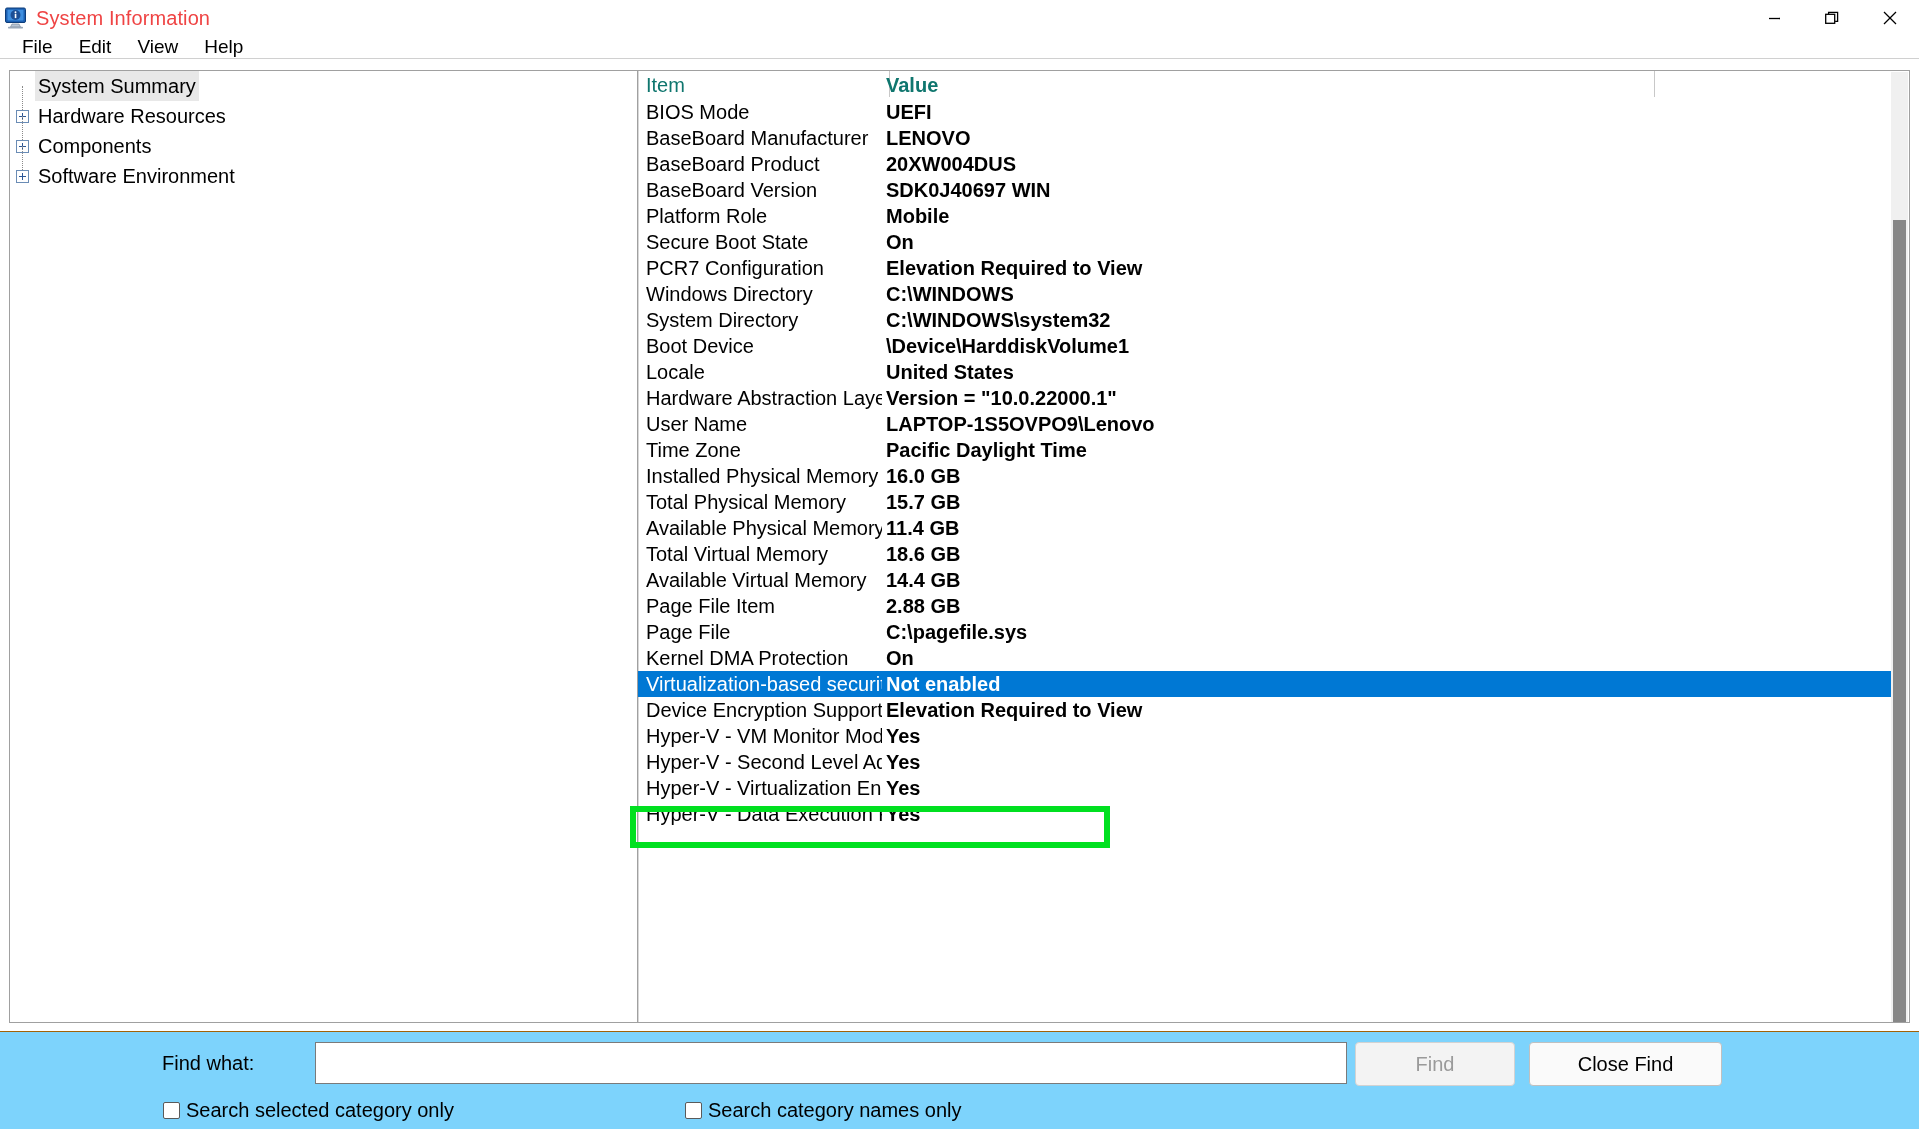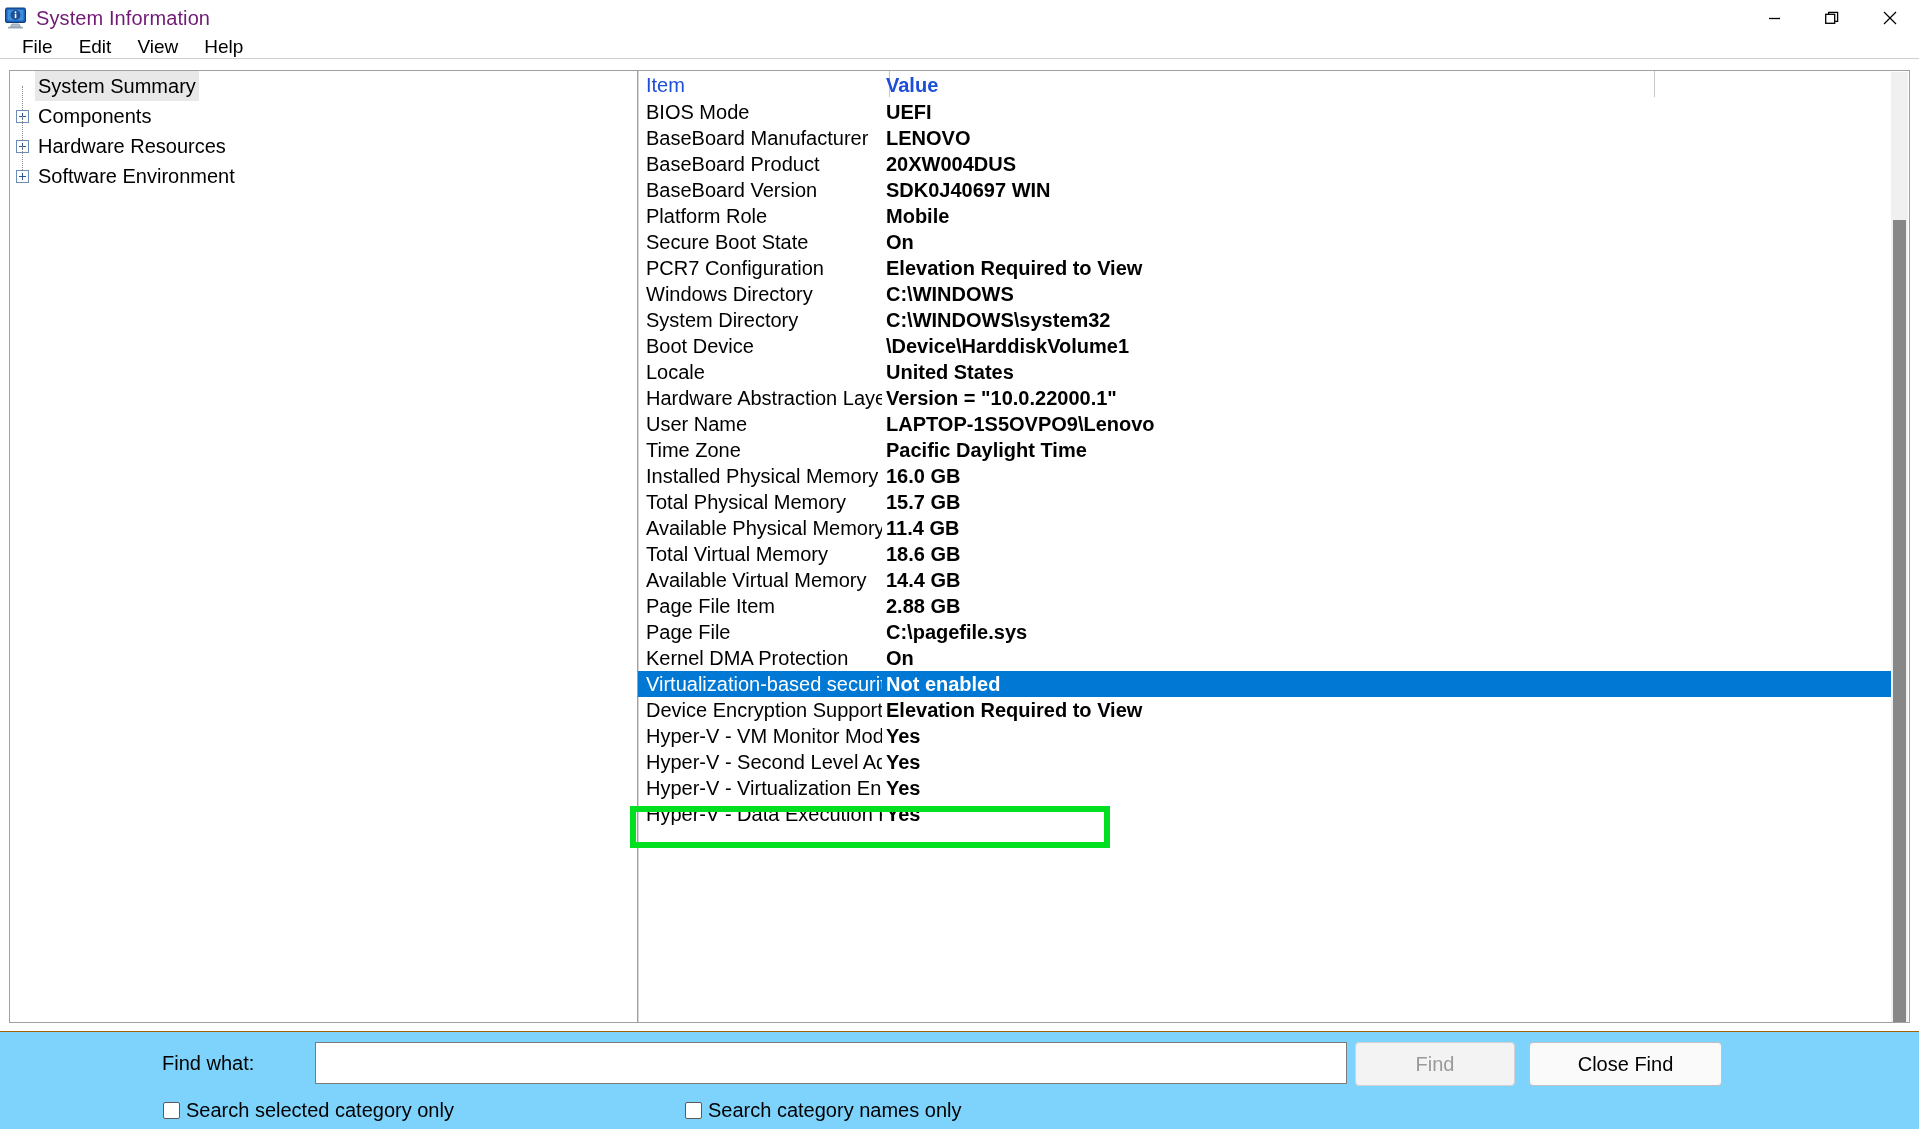--- a/index.html
+++ b/index.html
@@ -27,21 +27,21 @@
     align-items: center;
   }
   #app-icon {
     width: 24px; height: 22px;
     margin-left: 4px; margin-right: 8px;
     position: relative;
     flex: none;
   }
   #title-text {
     font-size: 20px;
-    color: #701a75;
+    color: #ef4444;
     letter-spacing: 0.1px;
   }
   #win-controls {
     position: absolute;
     right: 0; top: 0;
     height: 36px;
     display: flex;
   }
   .win-btn {
     width: 58px; height: 36px;
@@ -167,21 +167,21 @@
   }
   .cell-value {
     width: 770px;
     padding-left: 4px;
     box-sizing: border-box;
     font-size: 20px;
     overflow: hidden;
     font-weight: bold;
   }
   .list-row.header {
-    color: #1d4ed8;
+    color: #0f766e;
     height: 28px;
     line-height: 28px;
   }
   .list-row.selected {
     background: #0078d4;
     color: #ffffff;
   }
   
   #col-sep-1 {
     position: absolute;
@@ -346,27 +346,27 @@
 <div id="tree-panel">
 
   <div class="tree-row selected">
     <span class="spacer-indent"></span>
     <span class="tree-label">System Summary</span>
   </div>
 
   <div class="tree-row">
     <span class="dotline"></span>
     <span class="expander"></span>
-    <span class="tree-label">Components</span>
+    <span class="tree-label">Hardware Resources</span>
   </div>
 
   <div class="tree-row">
     <span class="dotline"></span>
     <span class="expander"></span>
-    <span class="tree-label">Hardware Resources</span>
+    <span class="tree-label">Components</span>
   </div>
 
   <div class="tree-row">
     <span class="dotline"></span>
     <span class="expander"></span>
     <span class="tree-label">Software Environment</span>
   </div>
 
 </div>
 

